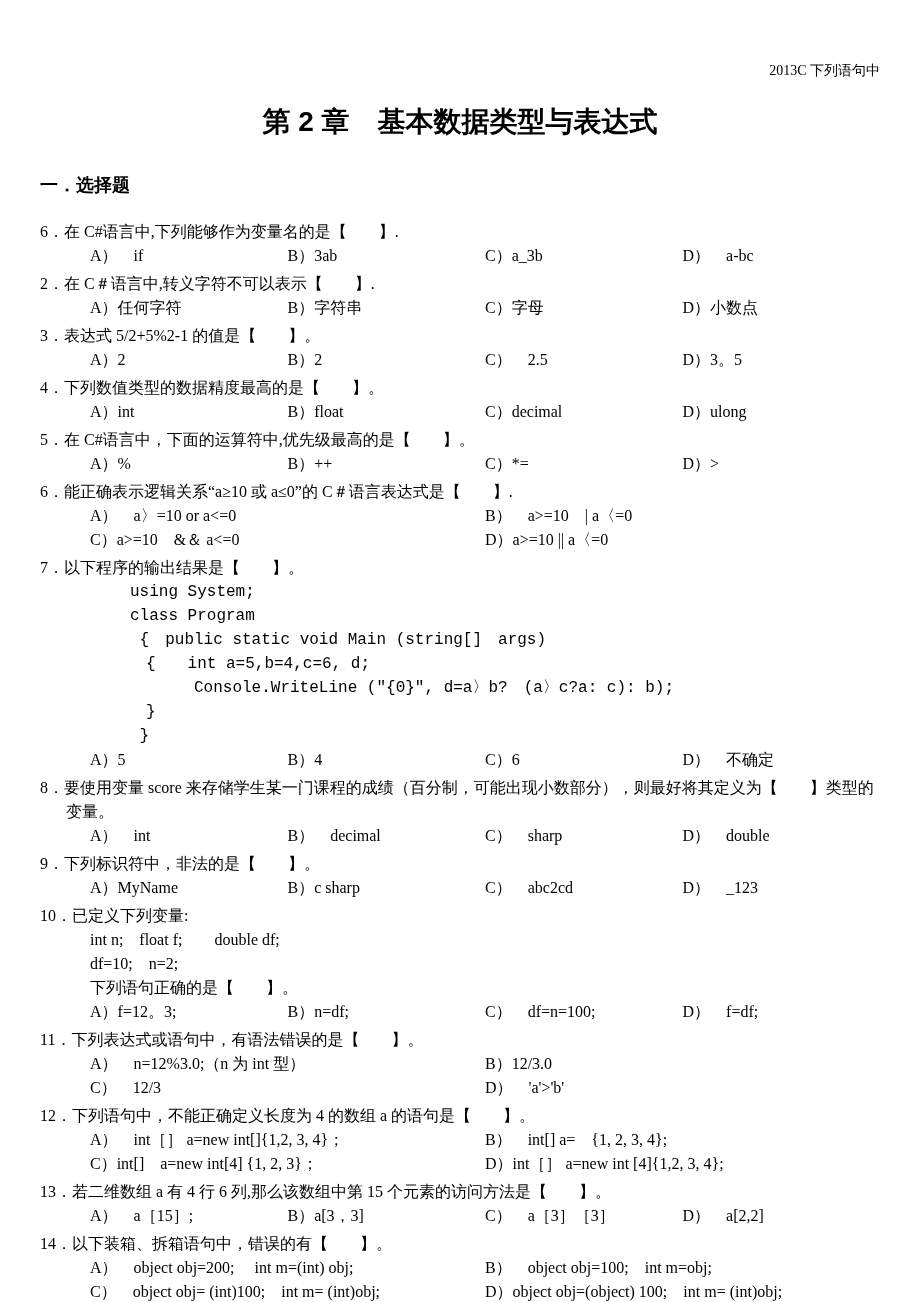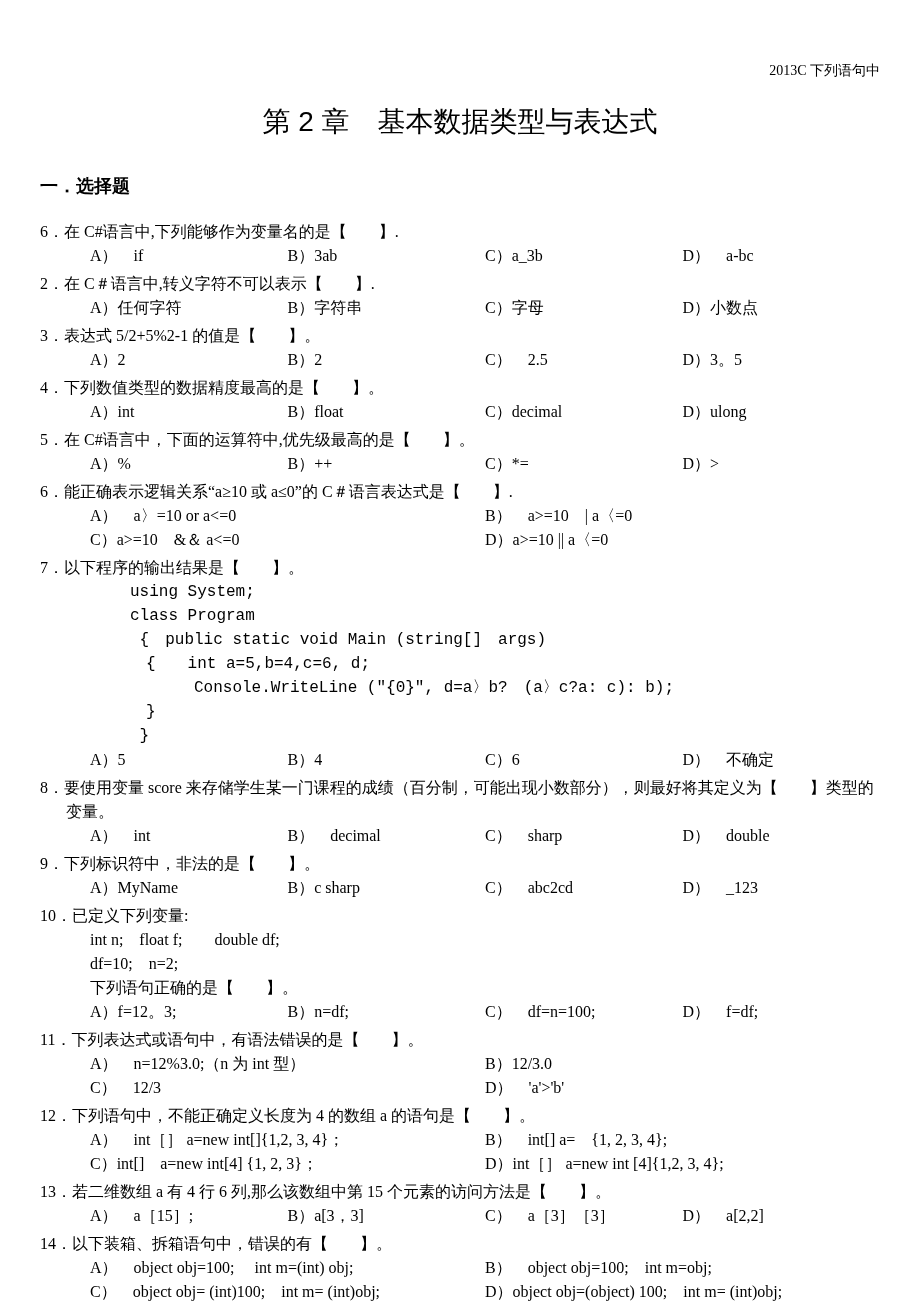--- a/index.html
+++ b/index.html
@@ -13,29 +13,29 @@
       width: 840px;
     }
     .header-right {
       text-align: right;
       font-size: 14px;
       margin-bottom: 20px;
     }
     .chapter-title {
       text-align: center;
       font-size: 28px;
-      font-weight: normal;
+      font-weight: bold;
       margin-bottom: 30px;
       font-family: "SimHei", "黑体", sans-serif;
     }
     .section-title {
       font-size: 18px;
       font-weight: bold;
       margin-bottom: 20px;
-      font-family: Liberation Sans, sans-serif;
+      font-family: Liberation Mono, monospace;
     }
     .question {
       margin-bottom: 4px;
     }
     .q-stem {
       margin-left: 0;
       padding-left: 26px;
       text-indent: -26px;
     }
     .options {
@@ -197,19 +197,19 @@
       <div class="options narrow">
         <div class="opt">A）　a［15］;</div>
         <div class="opt">B）a[3，3]</div>
         <div class="opt">C）　a［3］［3］</div>
         <div class="opt">D）　a[2,2]</div>
       </div>
     </div>
     <div class="question">
       <div class="q-stem">14．以下装箱、拆箱语句中，错误的有【　　】。</div>
       <div class="options wide">
-        <div class="opt">A）　object obj=100;　 int m=(int) obj;</div>
+        <div class="opt">A）　object obj=200;　 int m=(int) obj;</div>
         <div class="opt">B）　object obj=100;　int m=obj;</div>
         <div class="opt">C）　object obj= (int)100;　int m= (int)obj;</div>
         <div class="opt">D）object obj=(object) 100;　int m= (int)obj;</div>
       </div>
     </div>
   </div>
 
 </body></html>

